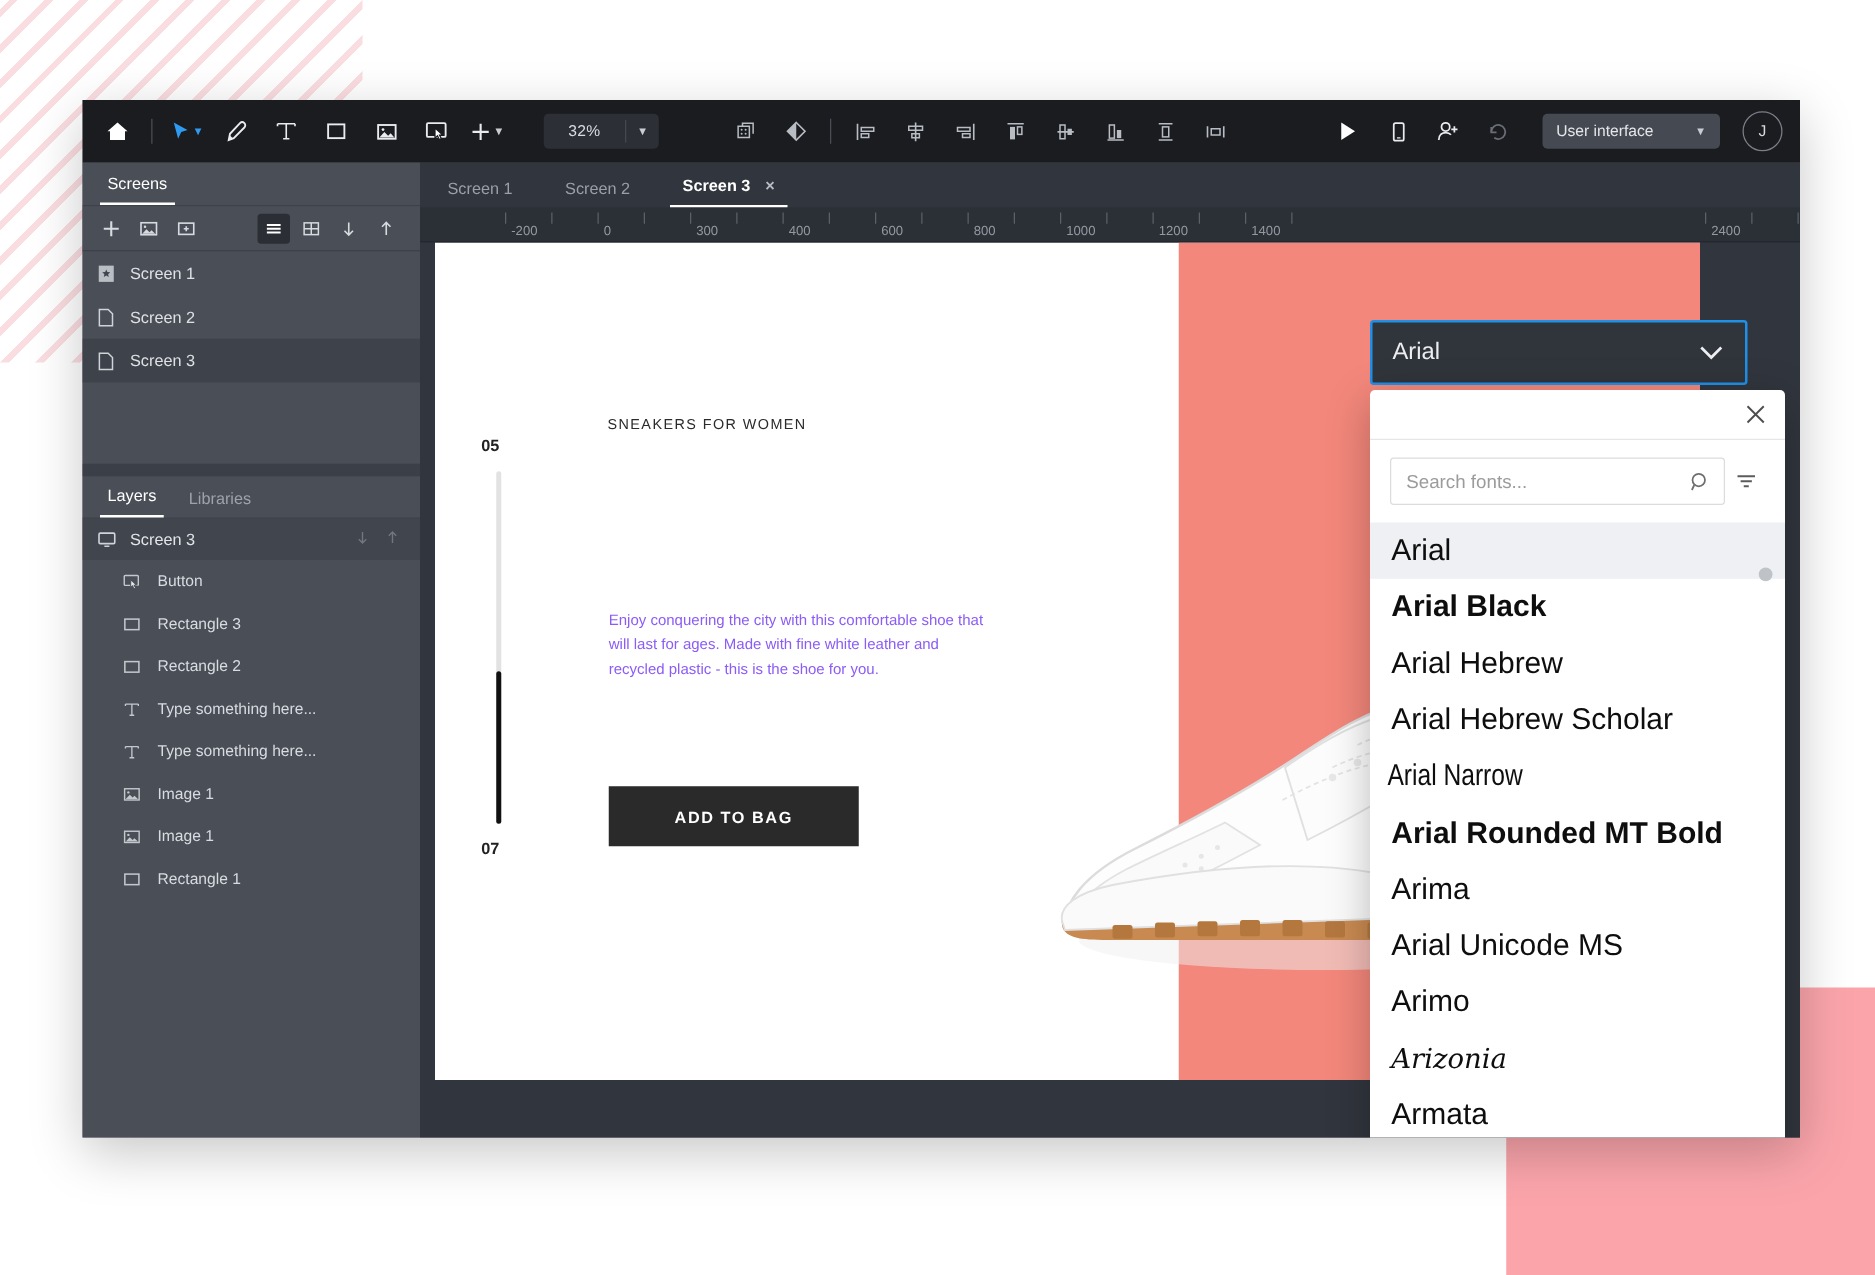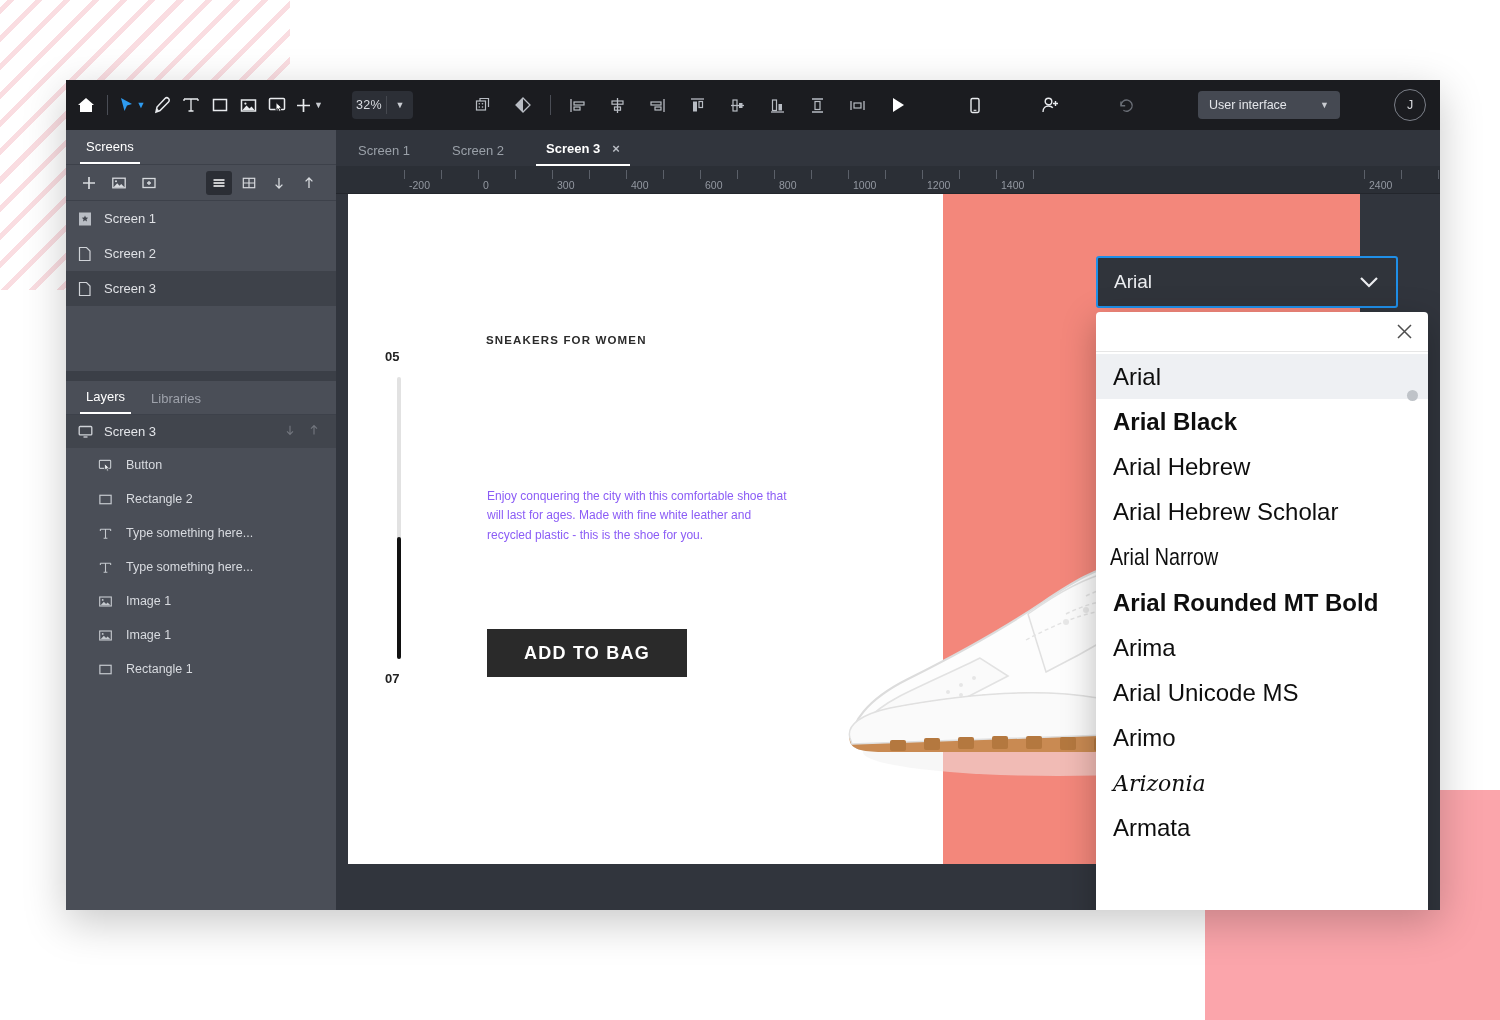--- a/index.html
+++ b/index.html
@@ -56,21 +56,21 @@
     width: 92px; height: 28px; margin-left: 26px;
     background: #2c2f36; border-radius: 4px; cursor: pointer;
   }
   #zoom-value {
     flex: 1; text-align: center; font-size: 12.5px; color: #d9dce1; letter-spacing: .3px;
   }
   #zoom-sep { width: 1px; height: 18px; background: #45484f; }
   #zoom-caret { width: 26px; text-align: center; color: #c9ccd1; font-size: 9px; }
 
   #align-group { display: flex; align-items: center; margin-left: 50px; }
-  #playback-group { display: flex; align-items: center; margin-left: auto; gap: 36px; }
+  #playback-group { display: flex; align-items: center; margin-left: auto; }
 
   #mode-select {
     display: flex; align-items: center; justify-content: space-between;
     width: 142px; height: 28px; margin-left: 16px; padding: 0 11px;
     background: #454952; border-radius: 4px; cursor: pointer;
   }
   #mode-select-label { font-size: 12.5px; color: #e4e6ea; }
   #avatar {
     width: 32px; height: 32px; margin: 0 14px 0 18px;
     border: 1px solid #7b7f88; border-radius: 50%;
@@ -163,21 +163,21 @@
     background: #fff; overflow: hidden;
   }
   #salmon-panel { position: absolute; left: 595px; top: 0; width: 417px; height: 670px; background: #f3877b; }
 
   
   #shoe { position: absolute; left: 480px; top: 300px; width: 430px; height: 290px; }
 
   
   #eyebrow {
     position: absolute; left: 138px; top: 140px;
-    font-size: 11.5px; letter-spacing: 1.15px; font-weight: bold; color: #2b2b2b; text-align: center;
+    font-size: 11.5px; letter-spacing: 1.15px; font-weight: normal; color: #2b2b2b; text-align: center;
   }
   #headline-box { position: absolute; left: 132px; top: 155px; width: 272px; height: 118px; }
   #headline {
     font-size: 46px; font-weight: bold; line-height: 1.28; color: #2a2a2a;
     letter-spacing: -1px; padding: 3px 0 0 6px;
   }
   #text-caret {
     position: absolute; left: 174px; top: 74px; width: 2px; height: 44px; background: #111;
   }
   .sel-edge { position: absolute; background: #c8ccd2; }
@@ -189,21 +189,21 @@
     position: absolute; width: 7px; height: 7px; background: #fff;
     border: 1px solid #9aa0a9;
   }
 
   #body-copy {
     position: absolute; left: 139px; top: 293px; width: 312px;
     font-size: 12px; line-height: 1.62; color: #8b5cf6;
   }
   #add-to-bag {
     position: absolute; left: 139px; top: 435px; width: 200px; height: 48px;
-    background: #2a2a2a; color: #fff; font-size: 18px; font-weight: bold;
+    background: #2a2a2a; color: #fff; font-size: 13px; font-weight: bold;
     letter-spacing: 1.25px; display: flex; align-items: center; justify-content: center;
     cursor: pointer;
   }
 
   #progress-wrap { position: absolute; left: 32px; top: 155px; width: 46px; height: 340px; }
   .progress-num { position: absolute; left: 5px; font-size: 13px; font-weight: bold; color: #222; }
   #prog-start { top: 0; }
   #prog-end { top: 322px; text-align: center; }
   #prog-track {
     position: absolute; left: 17px; top: 28px; width: 4px; height: 282px;
@@ -554,20 +554,28 @@
 
       <div id="layers-list">
         <div class="layer-row">
           <span class="l-icon">
             <svg width="15" height="15" viewBox="0 0 16 16">
                 <rect x="1.5" y="2.5" width="12" height="8.5" rx=".8" fill="none" stroke="#c4c8cd" stroke-width="1.2"></rect>
                 <path d="M7 6 L7 13 L8.6 11.4 L9.8 14 L11.2 13.3 L10 10.8 L12 10.7 Z" fill="#e9ebee" stroke="#4a4e57" stroke-width=".9"></path>
               </svg>
           </span>
           <span>Button</span>
+        </div>
+        <div class="layer-row">
+          <span class="l-icon">
+            <svg width="15" height="15" viewBox="0 0 16 16">
+                <rect x="2" y="3.5" width="12" height="9" fill="none" stroke="#c4c8cd" stroke-width="1.3"></rect>
+              </svg>
+          </span>
+          <span>Rectangle 3</span>
         </div>
         <div class="layer-row">
           <span class="l-icon">
             <svg width="15" height="15" viewBox="0 0 16 16">
                 <rect x="2" y="3.5" width="12" height="9" fill="none" stroke="#c4c8cd" stroke-width="1.3"></rect>
               </svg>
           </span>
           <span>Rectangle 2</span>
         </div>
         <div class="layer-row">
@@ -738,20 +746,34 @@
 
     <div id="font-panel">
       <div id="font-panel-head">
         <div id="font-close">
           <svg width="17" height="17" viewBox="0 0 17 17">
               <path d="M2 2 L15 15 M15 2 L2 15" stroke="#4d4d4d" stroke-width="1.5"></path>
             </svg>
         </div>
       </div>
 
+      <div id="font-search-row">
+        <div id="font-search">
+          <input id="font-search-input" type="text" placeholder="Search fonts..." style="">
+          <svg width="17" height="17" viewBox="0 0 17 17">
+              <circle cx="7" cy="7" r="5" fill="none" stroke="#6e6e6e" stroke-width="1.4"></circle>
+              <path d="M3.4 11 L1.5 15" stroke="#6e6e6e" stroke-width="1.4"></path>
+            </svg>
+        </div>
+        <div id="font-filter">
+          <svg width="20" height="20" viewBox="0 0 20 20">
+              <path d="M3 6 L17 6 M5.5 10 L14.5 10 M8 14 L12 14" stroke="#5c5c5c" stroke-width="1.6"></path>
+            </svg>
+        </div>
+      </div>
 
       <div id="font-list">
         <div class="font-item selected">Arial</div>
         <div class="font-item fi-bold">Arial Black</div>
         <div class="font-item">Arial Hebrew</div>
         <div class="font-item">Arial Hebrew Scholar</div>
         <div class="font-item fi-narrow">Arial Narrow</div>
         <div class="font-item fi-bold">Arial Rounded MT Bold</div>
         <div class="font-item">Arima</div>
         <div class="font-item">Arial Unicode MS</div>

